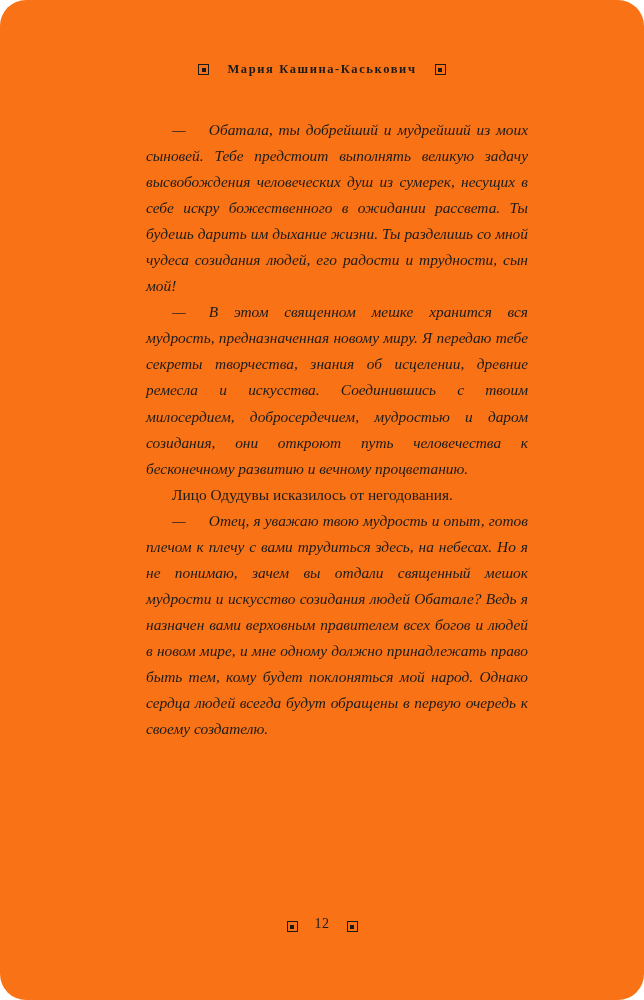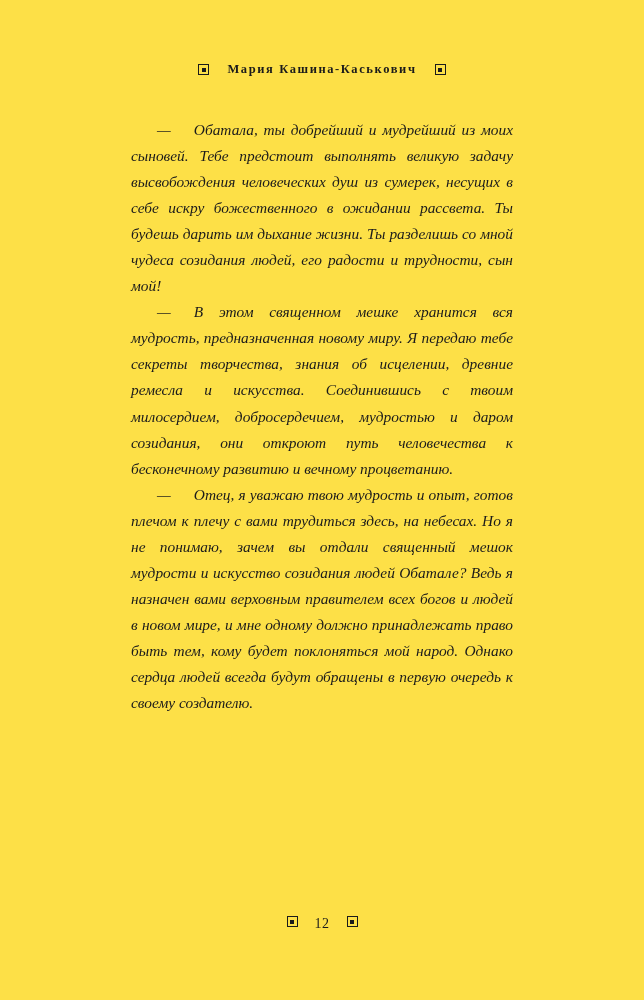--- a/index.html
+++ b/index.html
@@ -4,25 +4,26 @@
 <style>
   html, body {
     margin: 0;
     padding: 0;
     background: #ffffff;
   }
   .page {
     position: relative;
     width: 644px;
     height: 1000px;
-    background: #fde047;
+    background: #f97316;
     overflow: hidden;
     font-family: "Liberation Serif", "DejaVu Serif", serif;
     color: #1b1b1b;
     box-sizing: border-box;
+    border-radius: 26px;
   }
 
   
   .running-head {
     position: absolute;
     top: 62px;
     left: 0;
     width: 644px;
     display: flex;
     align-items: center;
@@ -52,21 +53,21 @@
     content: "";
     display: block;
     width: 4px;
     height: 4px;
     background: #1b1b1b;
   }
 
   
   .text-column {
     position: absolute;
-    left: 131px;
+    left: 146px;
     top: 117px;
     width: 382px;
   }
   .para {
     margin: 0;
     font-size: 15.4px;
     line-height: 26.05px;
     text-align: justify;
     text-indent: 26px;
     color: #1b1b1b;
@@ -84,21 +85,21 @@
     white-space: pre;
   }
 
   
   .folio {
     position: absolute;
     bottom: 68px;
     left: 0;
     width: 644px;
     display: flex;
-    align-items: flex-start;
+    align-items: flex-end;
     justify-content: center;
     gap: 17px;
   }
   .folio .page-number {
     font-size: 14px;
     letter-spacing: 0.5px;
     color: #1b1b1b;
   }
 </style>
 </head>
@@ -108,20 +109,21 @@
 
   <div class="running-head">
     <span class="ornament"></span>
     <span class="title-text">Мария Кашина-Каськович</span>
     <span class="ornament"></span>
   </div>
 
   <div class="text-column" id="body-column">
       <p class="para speech"><span class="dash-gap">—   </span><span>Обатала, ты добрейший и мудрейший из моих сыновей. Тебе предстоит выполнять великую задачу высвобождения человеческих душ из сумерек, несущих в себе искру божественного в ожидании рассвета. Ты будешь дарить им дыхание жизни. Ты разделишь со мной чудеса созидания людей, его радости и трудности, сын мой!</span></p>
       <p class="para speech"><span class="dash-gap">—   </span><span>В этом священном мешке хранится вся мудрость, предназначенная новому миру. Я передаю тебе секреты творчества, знания об исцелении, древние ремесла и искусства. Соединившись с твоим милосердием, добросердечием, мудростью и даром созидания, они откроют путь человечества к бесконечному развитию и вечному процветанию.</span></p>
+      <p class="para narration"><span>Лицо Одудувы исказилось от негодования.</span></p>
       <p class="para speech"><span class="dash-gap">—   </span><span>Отец, я уважаю твою мудрость и опыт, готов плечом к плечу с вами трудиться здесь, на небесах. Но я не понимаю, зачем вы отдали священный мешок мудрости и искусство созидания людей Обатале? Ведь я назначен вами верховным правителем всех богов и людей в новом мире, и мне одному должно принадлежать право быть тем, кому будет поклоняться мой народ. Однако сердца людей всегда будут обращены в первую очередь к своему создателю.</span></p>
     </div>
 
   <div class="folio">
     <span class="ornament"></span>
     <span class="page-number">12</span>
     <span class="ornament"></span>
   </div>
 
 </div>

